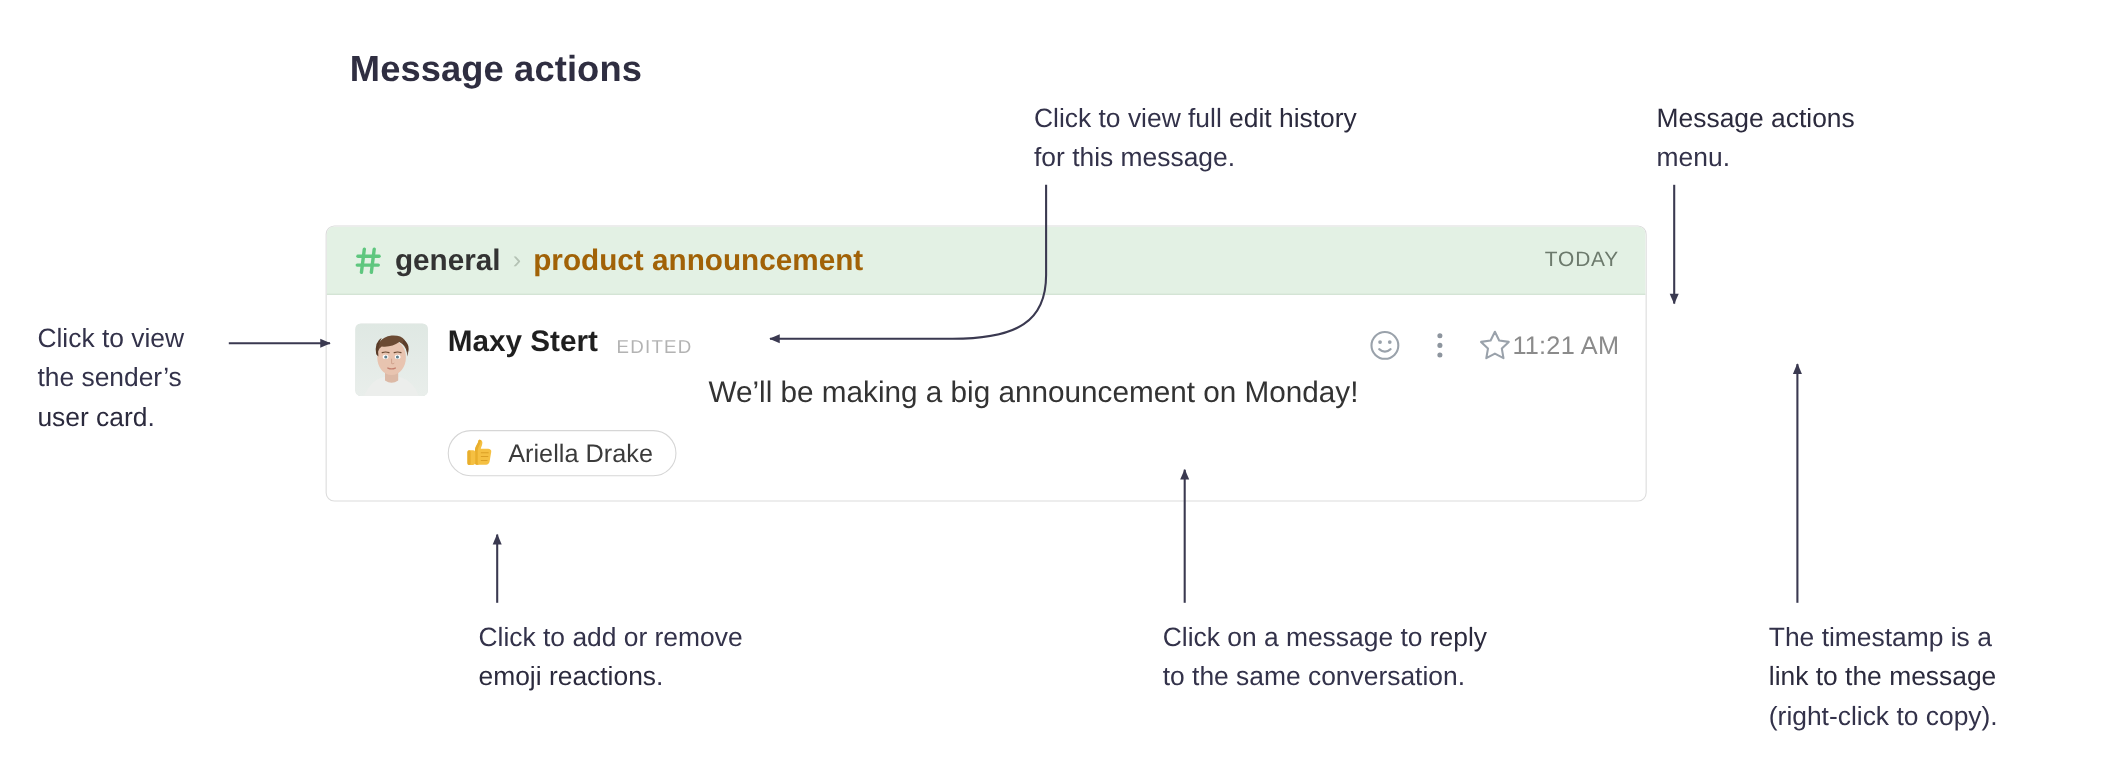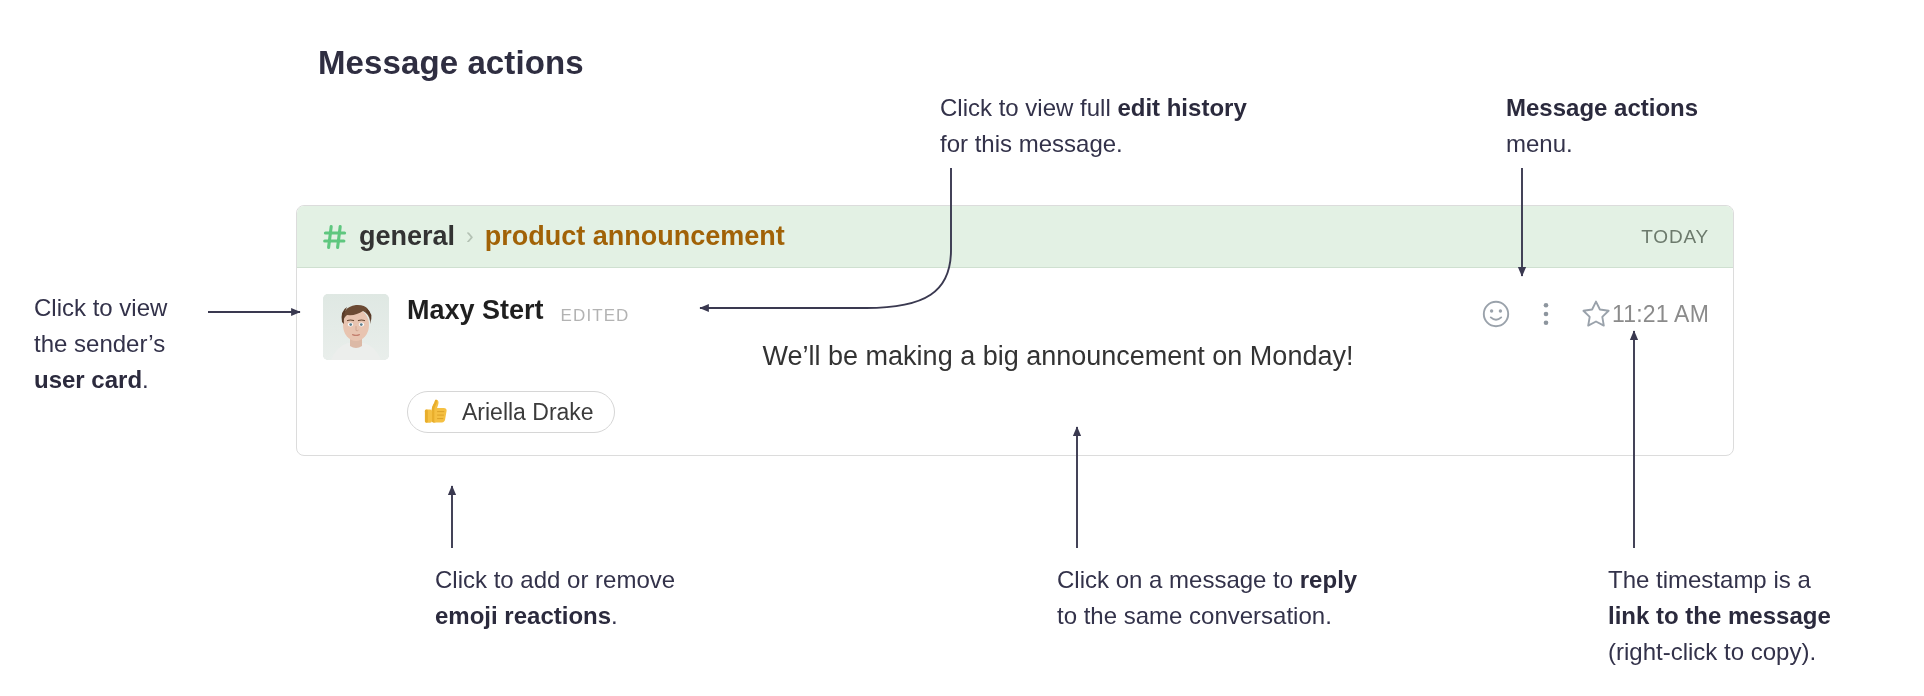--- a/index.html
+++ b/index.html
@@ -31,21 +31,21 @@
     white-space: nowrap;
   }
 
   
   .annot {
     font-size: 24px;
     line-height: 36px;
     color: #33324a;
     white-space: nowrap;
   }
-  .annot b { font-weight: 700; color: #2b2a3d; }
+  .annot b { font-weight: 400; color: #2b2a3d; }
 
   #annot-user-card   { left: 34px;   top: 290px; text-align: left; }
   #annot-edit-hist   { left: 940px;  top: 90px; }
   #annot-actions     { left: 1506px; top: 90px; }
   #annot-emoji       { left: 424px;  top: 562px; margin-left: 11px; }
   #annot-reply       { left: 1057px; top: 562px; }
   #annot-timestamp   { left: 1608px; top: 562px; }
 
   
   #leader-lines {
@@ -53,21 +53,21 @@
     left: 0; top: 0;
     width: 1924px; height: 696px;
     pointer-events: none;
   }
 
   
   #message-card {
     position: absolute;
     left: 296px;
     top: 205px;
-    width: 1438px;
+    width: 1201px;
     border: 1px solid #dcdcdc;
     border-radius: 8px;
     background: #ffffff;
     box-sizing: border-box;
     overflow: hidden;
   }
 
   
   #recipient-bar {
     background: #e3f1e4;

